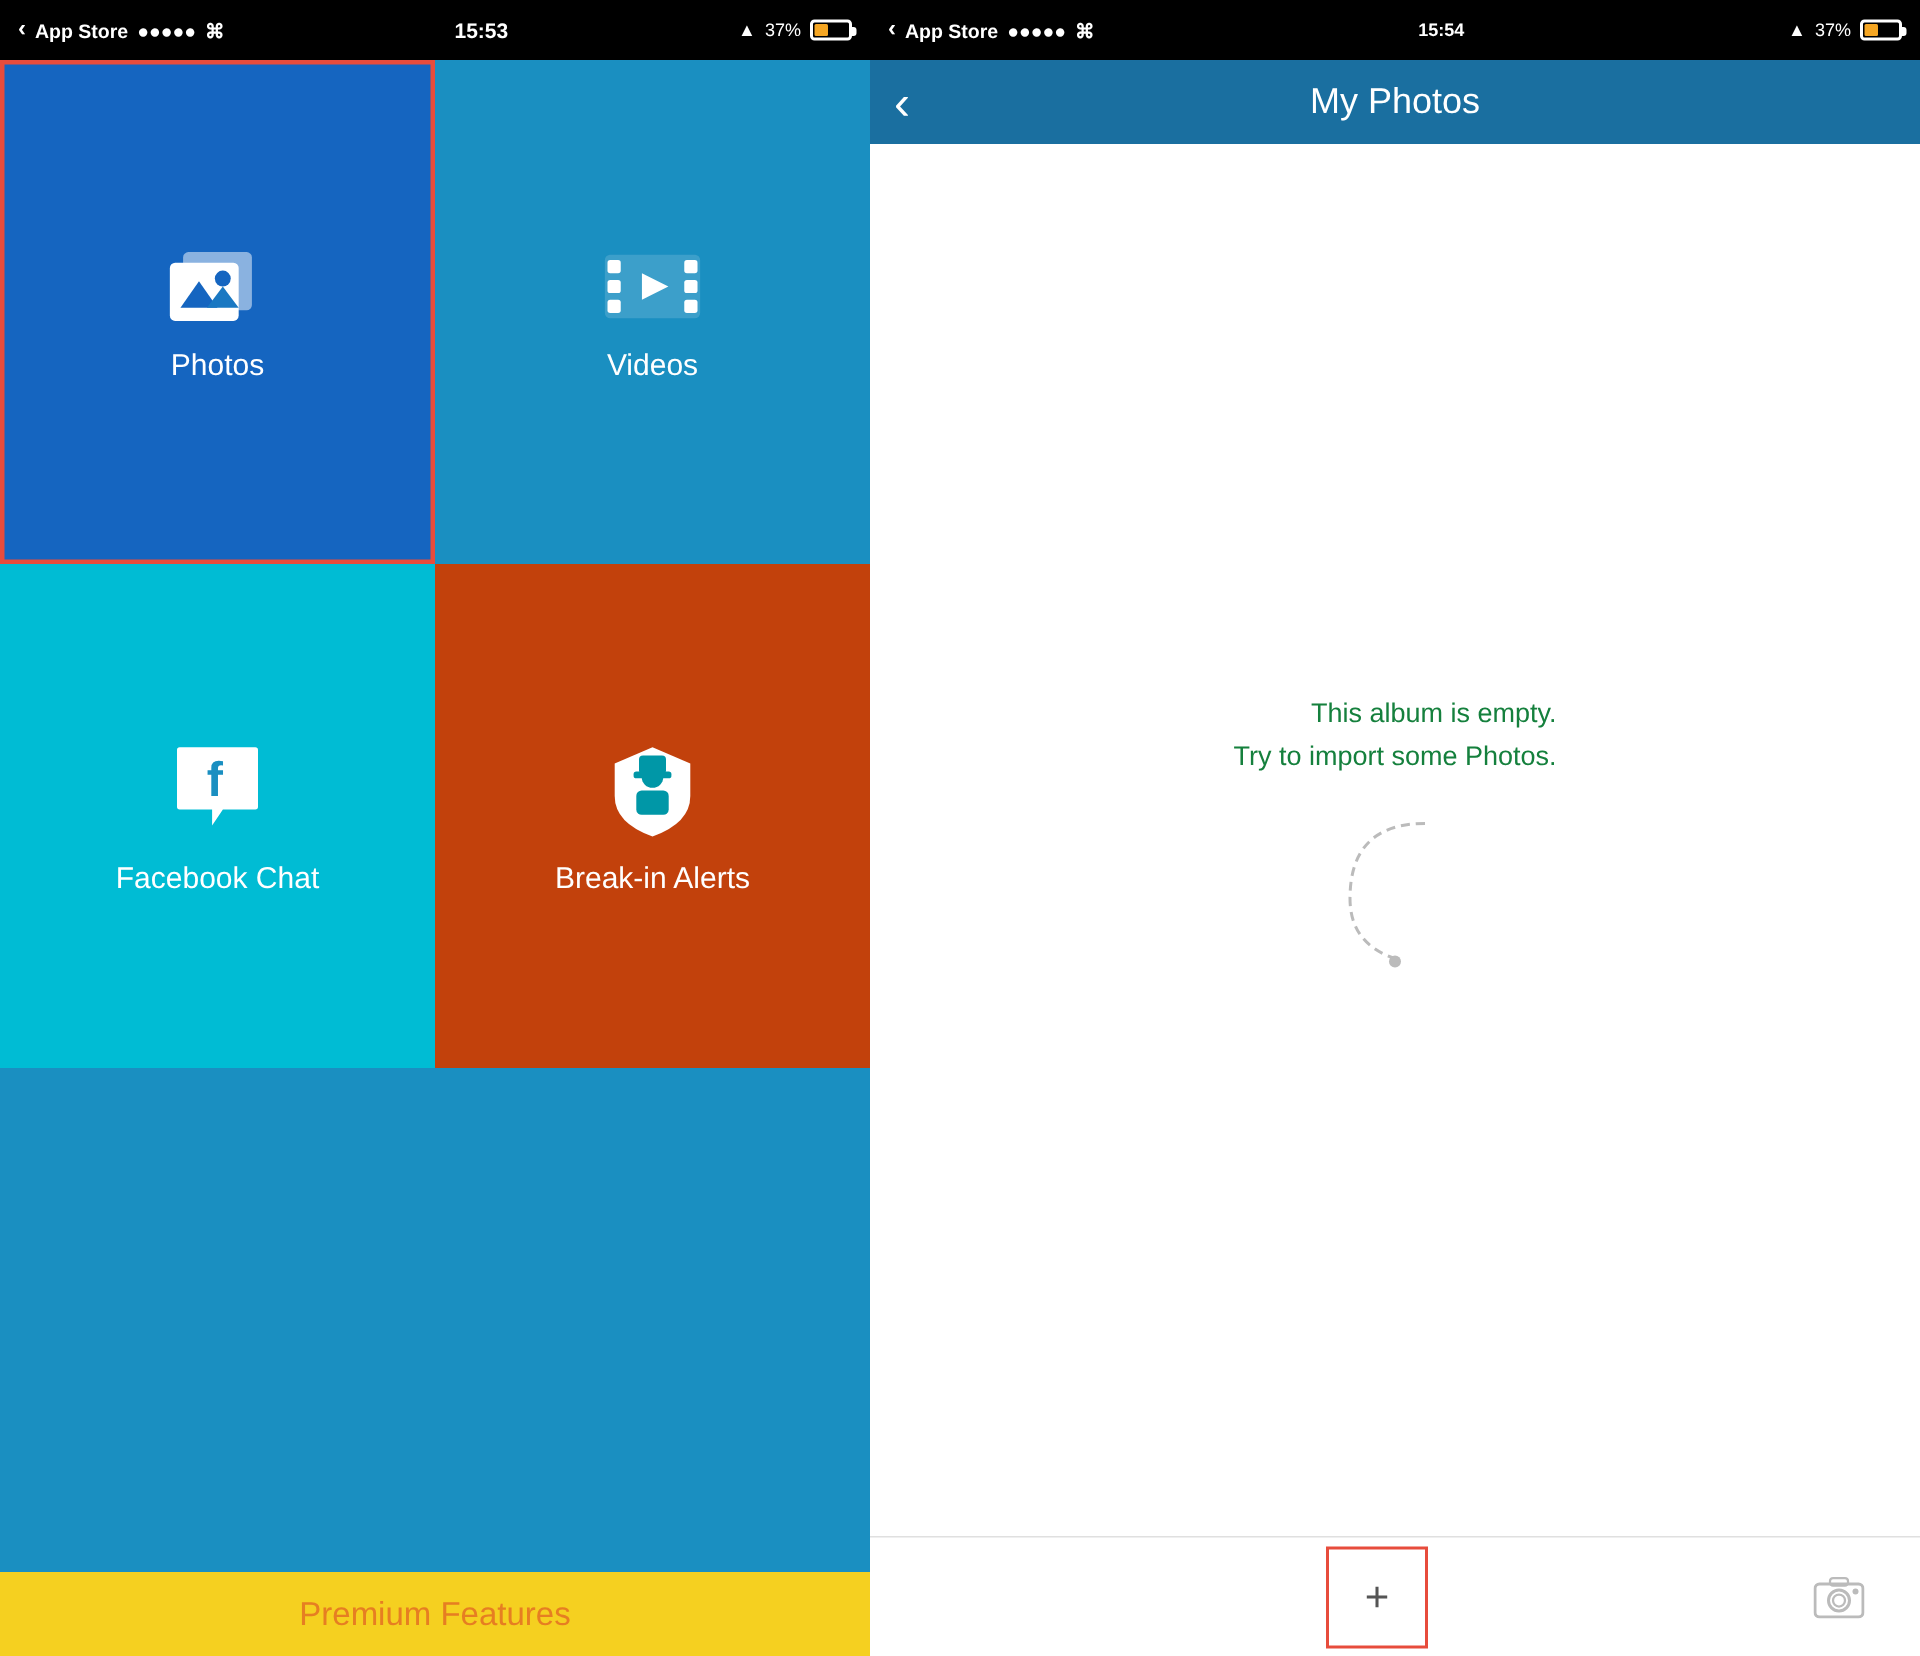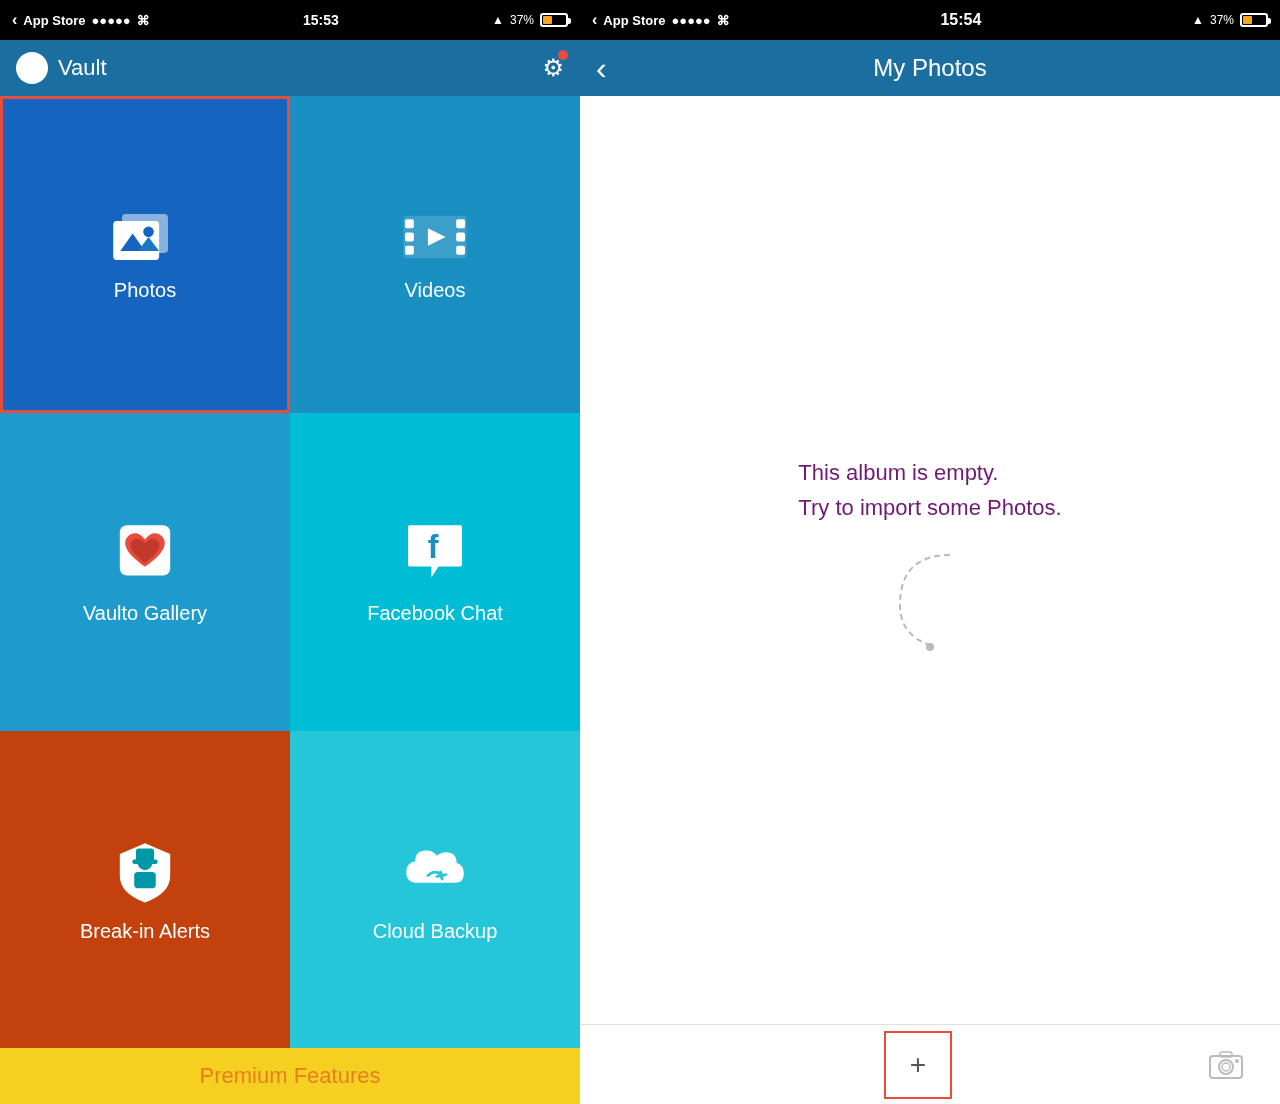--- a/index.html
+++ b/index.html
@@ -228,23 +228,23 @@
     .right-content {
       flex: 1;
       display: flex;
       flex-direction: column;
       align-items: center;
       justify-content: center;
       background: #fff;
       position: relative;
     }
     .empty-text {
-      color: #701a75;
-      font-size: 22px;
-      text-align: left;
+      color: #15803d;
+      font-size: 18px;
+      text-align: right;
       line-height: 1.6;
     }
     .arrow-curve {
       width: 80px;
       height: 120px;
       margin-top: 20px;
     }
     .bottom-toolbar {
       height: 80px;
       background: #fff;
@@ -292,35 +292,20 @@
     <span style="color:#fff;font-size:14px;font-weight:600;">15:53</span>
     <div class="status-right">
       <span>▲</span>
       <span>37%</span>
       <div class="battery-icon">
         <div class="battery-fill"></div>
       </div>
     </div>
   </div>
 
-  <div class="app-header">
-    <div class="header-left">
-      <div class="vault-logo">
-        <svg width="20" height="20" viewBox="0 0 24 24" fill="#1a6fa0">
-          <circle cx="12" cy="12" r="10"></circle>
-          <text x="12" y="17" text-anchor="middle" fill="white" font-size="14" font-weight="bold">✳</text>
-        </svg>
-      </div>
-      <span class="vault-title">Vault</span>
-    </div>
-    <div style="position:relative;">
-      <span class="settings-icon">⚙</span>
-      <div class="settings-badge"></div>
-    </div>
-  </div>
 
   <div class="app-grid">
 
     <div class="grid-item grid-item-photos">
       <div class="grid-icon">
         <svg width="72" height="60" viewBox="0 0 80 68">
 
           <rect x="14" y="8" width="52" height="44" rx="4" fill="rgba(255,255,255,0.5)"></rect>
 
           <rect x="4" y="16" width="52" height="44" rx="4" fill="white"></rect>
@@ -347,32 +332,20 @@
           <rect x="64" y="14" width="10" height="10" rx="2" fill="white"></rect>
           <rect x="64" y="29" width="10" height="10" rx="2" fill="white"></rect>
           <rect x="64" y="44" width="10" height="10" rx="2" fill="white"></rect>
 
           <polygon points="32,24 32,44 52,34" fill="white"></polygon>
         </svg>
       </div>
       <span class="grid-item-label">Videos</span>
     </div>
 
-    <div class="grid-item grid-item-vaulto">
-      <div class="grid-icon">
-        <svg width="72" height="72" viewBox="0 0 80 80">
-          <rect x="12" y="8" width="56" height="56" rx="8" fill="white"></rect>
-
-          <path d="M40 54 C40 54 18 40 18 28 C18 22 23 17 29 17 C33 17 37 20 40 24 C43 20 47 17 51 17 C57 17 62 22 62 28 C62 40 40 54 40 54Z" fill="#e74c3c"></path>
-
-          <path d="M40 50 C40 50 24 39 24 30 C24 26 27 23 31 23 C34 23 37 25 40 28 C43 25 46 23 49 23 C53 23 56 26 56 30 C56 39 40 50 40 50Z" fill="#c0392b"></path>
-        </svg>
-      </div>
-      <span class="grid-item-label">Vaulto Gallery</span>
-    </div>
 
     <div class="grid-item grid-item-facebook">
       <div class="grid-icon">
         <svg width="72" height="72" viewBox="0 0 80 80">
 
           <path d="M10 10 Q10 8 12 8 L68 8 Q70 8 70 10 L70 52 Q70 54 68 54 L44 54 L36 66 L36 54 L12 54 Q10 54 10 52 Z" fill="white"></path>
 
           <text x="32" y="44" font-size="36" font-weight="bold" fill="#1a8fc1" font-family="Arial">f</text>
         </svg>
       </div>
@@ -390,52 +363,39 @@
           <rect x="26" y="26" width="28" height="5" rx="2" fill="#0097a7"></rect>
 
           <rect x="30" y="14" width="20" height="14" rx="3" fill="#0097a7"></rect>
 
           <rect x="28" y="40" width="24" height="18" rx="4" fill="#0097a7"></rect>
         </svg>
       </div>
       <span class="grid-item-label">Break-in Alerts</span>
     </div>
 
-    <div class="grid-item grid-item-cloud">
-      <div class="grid-icon">
-        <svg width="72" height="72" viewBox="0 0 80 80">
-
-          <path d="M20 52 Q8 52 8 40 Q8 30 18 28 Q18 16 30 16 Q38 16 42 22 Q46 18 52 18 Q64 18 64 30 Q72 32 72 42 Q72 52 62 52 Z" fill="white"></path>
-
-          <path d="M32 44 Q40 36 48 44" stroke="#26c6da" stroke-width="3" fill="none" stroke-linecap="round"></path>
-          <path d="M46 40 L48 44 L52 43" stroke="#26c6da" stroke-width="3" fill="none" stroke-linecap="round"></path>
-          <path d="M48 48 L46 44 L42 45" stroke="#26c6da" stroke-width="3" fill="none" stroke-linecap="round"></path>
-        </svg>
-      </div>
-      <span class="grid-item-label">Cloud Backup</span>
-    </div>
 
   </div>
 
   <div class="premium-bar">
     <span class="premium-text">Premium Features</span>
   </div>
 
 </div>
 
 <div class="right-panel">
 
   <div class="right-status-bar">
     <div class="status-left">
       <span style="font-size:16px;">‹</span>
       <span>App Store</span>
       <span>●●●●●</span>
       <span>⌘</span>
     </div>
-    <span style="color:#fff;font-size:16px;font-weight:600;">15:54</span>
+    <span style="color:#fff;font-size:12px;font-weight:600;">15:54</span>
     <div class="status-right">
       <span>▲</span>
       <span>37%</span>
       <div class="battery-icon">
         <div class="battery-fill"></div>
       </div>
     </div>
   </div>
 
   <div class="right-header">

